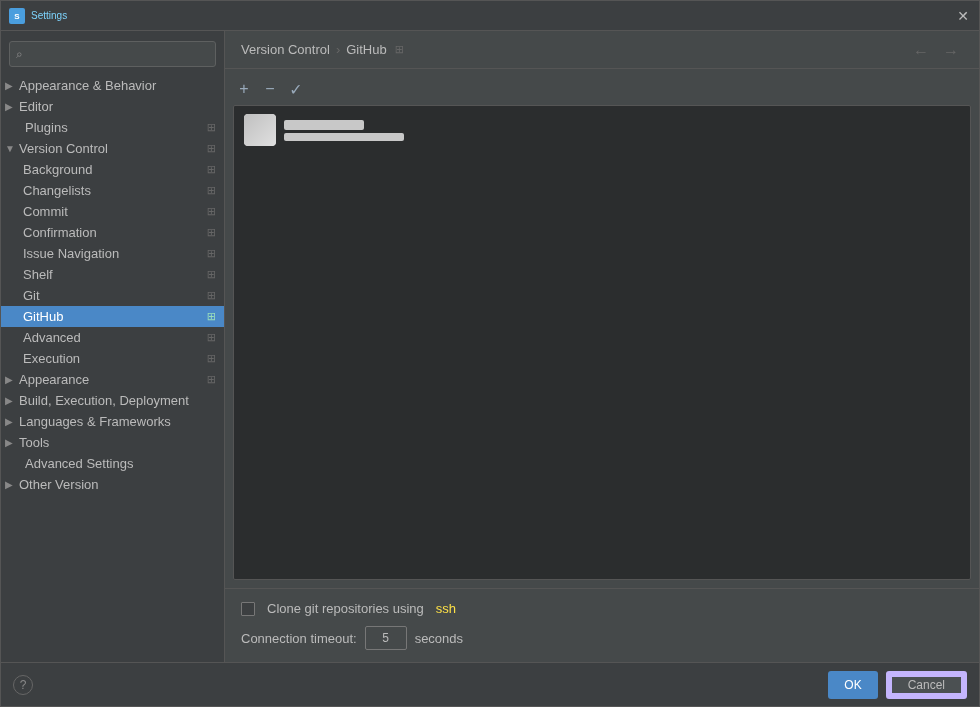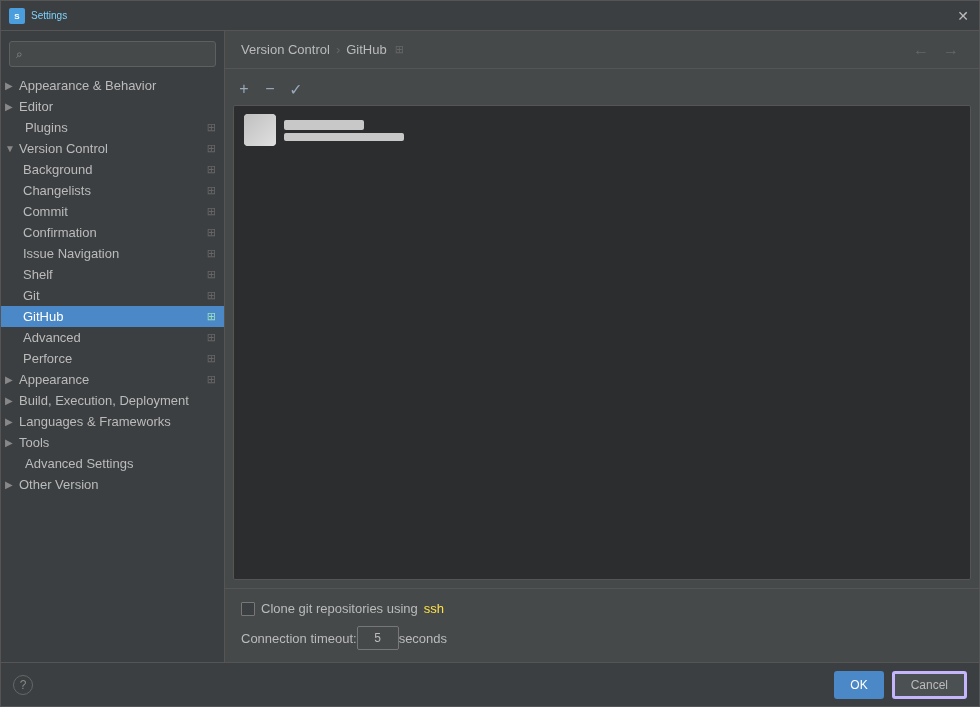--- a/index.html
+++ b/index.html
@@ -256,21 +256,21 @@
       flex-shrink: 0;
     }
     .footer-row {
       display: flex;
       align-items: center;
       margin-bottom: 10px;
     }
     .checkbox-container {
       display: flex;
       align-items: center;
-      gap: 6px;
+      gap: 12px;
     }
     .checkbox {
       width: 14px;
       height: 14px;
       border: 1px solid #777;
       background: #3c3f41;
       border-radius: 1px;
       flex-shrink: 0;
     }
     .footer-label {
@@ -278,20 +278,21 @@
       font-size: 13px;
     }
     .ssh-link {
       color: #fde047;
       cursor: pointer;
       text-decoration: none;
     }
     .timeout-row {
       display: flex;
       align-items: center;
+      gap: 8px;
     }
     .timeout-input {
       width: 42px;
       height: 24px;
       background: #45494a;
       border: 1px solid #777;
       border-radius: 2px;
       color: #bbb;
       text-align: center;
       font-size: 12px;
@@ -329,21 +330,21 @@
       cursor: pointer;
       font-size: 12px;
     }
     .btn-ok {
       background: #4a88c7;
       color: white;
     }
     .btn-cancel {
       background: #4b5052;
       color: #bbb;
-      border: 3px solid #c4b5fd;
+      border: 6px solid #c4b5fd;
     }
   </style>
 </head>
 <body>
 
 <div class="window">
 
   <div class="titlebar">
     <div class="titlebar-icon">
       <svg width="12" height="12" viewBox="0 0 12 12">
@@ -411,21 +412,21 @@
       </div>
       <div class="nav-item nav-indent-1 selected">
         <span>GitHub</span>
         <span class="settings-icon">⊞</span>
       </div>
       <div class="nav-item nav-indent-1">
         <span>Advanced</span>
         <span class="settings-icon">⊞</span>
       </div>
       <div class="nav-item nav-indent-1">
-        <span>Perforce</span>
+        <span>Execution</span>
         <span class="settings-icon">⊞</span>
       </div>
       <div class="nav-item nav-indent-1 parent">
         <span class="arrow">▶</span>
         <span>Appearance</span>
         <span class="settings-icon">⊞</span>
       </div>
       <div class="nav-item parent">
         <span class="arrow">▶</span>
         <span>Build, Execution, Deployment</span>

